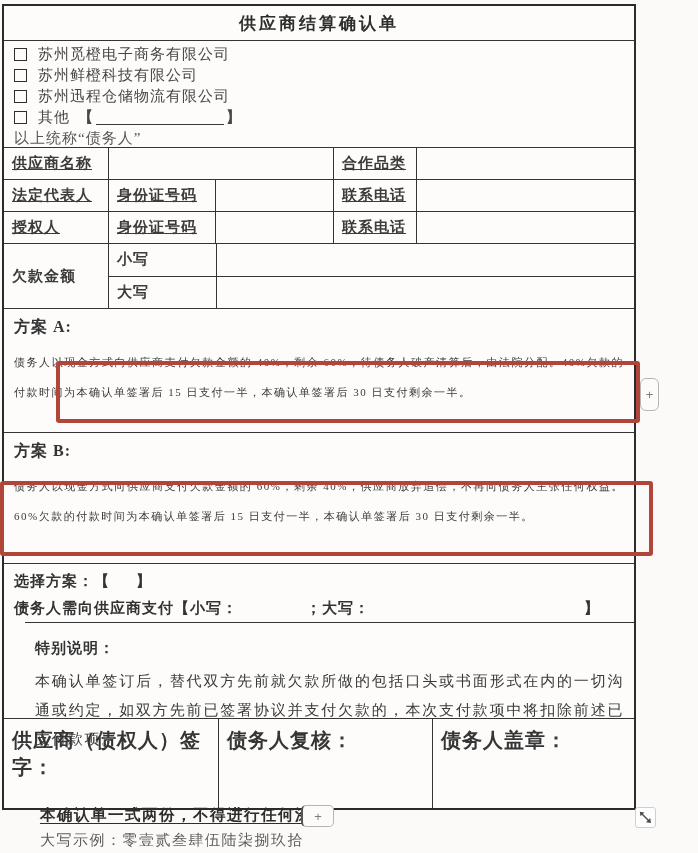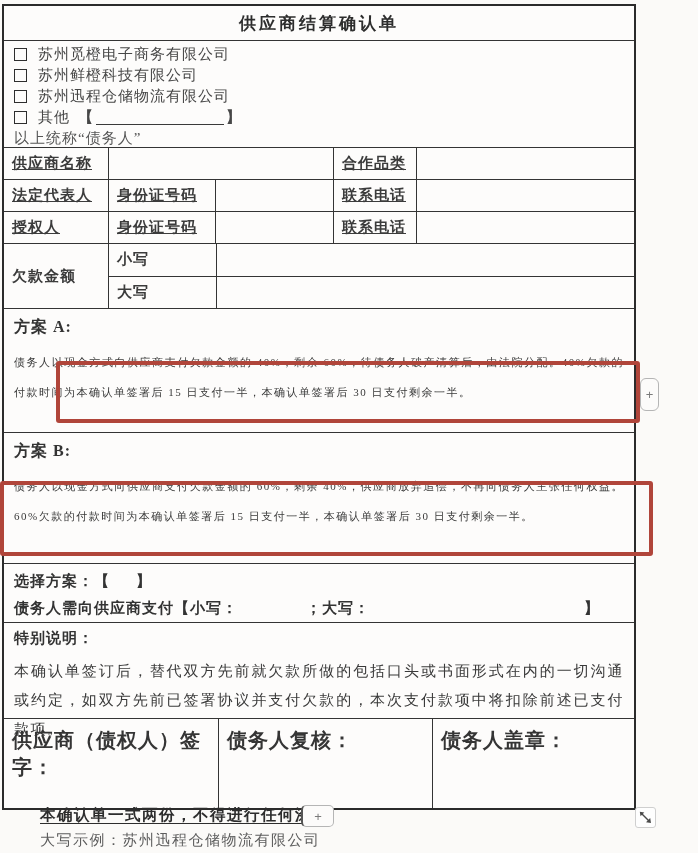--- a/index.html
+++ b/index.html
@@ -54,21 +54,21 @@
   .plan-b { height: 131px; }
   .plan-heading { font-size: 16px; font-weight: bold; letter-spacing: 1px; margin: 2px 0 10px 0; color: #333; }
   .plan-body { font-size: 11px; line-height: 29.5px; letter-spacing: 1.5px; text-align: justify; color: #3a3a3a; }
 
   .selection-row { height: 59px; display: block; padding: 4px 10px 0 10px; }
   .sel-line { height: 27px; display: flex; align-items: center; font-size: 15px; font-weight: bold; letter-spacing: 1px; color: #333; }
   .sp-small { display: inline-block; width: 68px; }
   .sp-grow { flex: 1; }
   .pay-close { margin-right: 24px; }
 
-  .special-row { height: 96px; display: block; padding: 6px 10px 0 10px; }
+  .special-row { height: 96px; display: block; padding: 16px 10px 0 10px; margin-left: 21px; }
   .special-heading { font-size: 15px; font-weight: bold; letter-spacing: 1px; margin-bottom: 9px; color: #333; }
   .special-body { font-size: 15px; line-height: 29px; letter-spacing: 1.5px; text-align: justify; color: #3a3a3a; }
 
   .sign-row { flex: 1; }
   .sign-cell { display: flex; align-items: flex-start; padding-top: 8px; font-size: 20px; font-weight: bold; letter-spacing: 1px; color: #353535; }
   .sg1 { width: 214px; } .sg2 { width: 214px; } .sg3 { flex: 1; }
 
   
   .hl { position: absolute; border: 4px solid #b0453a; border-radius: 3px; pointer-events: none; background: transparent; }
   .hl-a { left: 56px; top: 361px; width: 584px; height: 62px; }
@@ -209,21 +209,21 @@
 
   </div>
 
   <div class="hl hl-a" style="border-color: rgb(176, 69, 58);"></div>
   <div class="hl hl-b" style="border-color: rgb(176, 69, 58);"></div>
 
   <div class="plus-btn plus-a">+</div>
 
   <div class="footer-bold">本确认单一式两份，不得进行任何涂</div>
   <div class="plus-btn plus-bottom">+</div>
-  <div class="footer-example">大写示例：苏州迅程仓储物流有限公司</div>
+  <div class="footer-example">大写示例：零壹贰叁肆伍陆柒捌玖拾</div>
 
   <div class="resize-handle">
     <svg width="15" height="15" viewBox="0 0 15 15">
       <line x1="3.5" y1="3.5" x2="11.5" y2="11.5" stroke="#4a4a4a" stroke-width="1.4"></line>
       <path d="M2 2 L7 2.8 L2.8 7 Z" fill="#4a4a4a" transform="scale(0.9)"></path>
       <path d="M13 13 L8 12.2 L12.2 8 Z" fill="#4a4a4a"></path>
     </svg>
   </div>
 
 </div>

